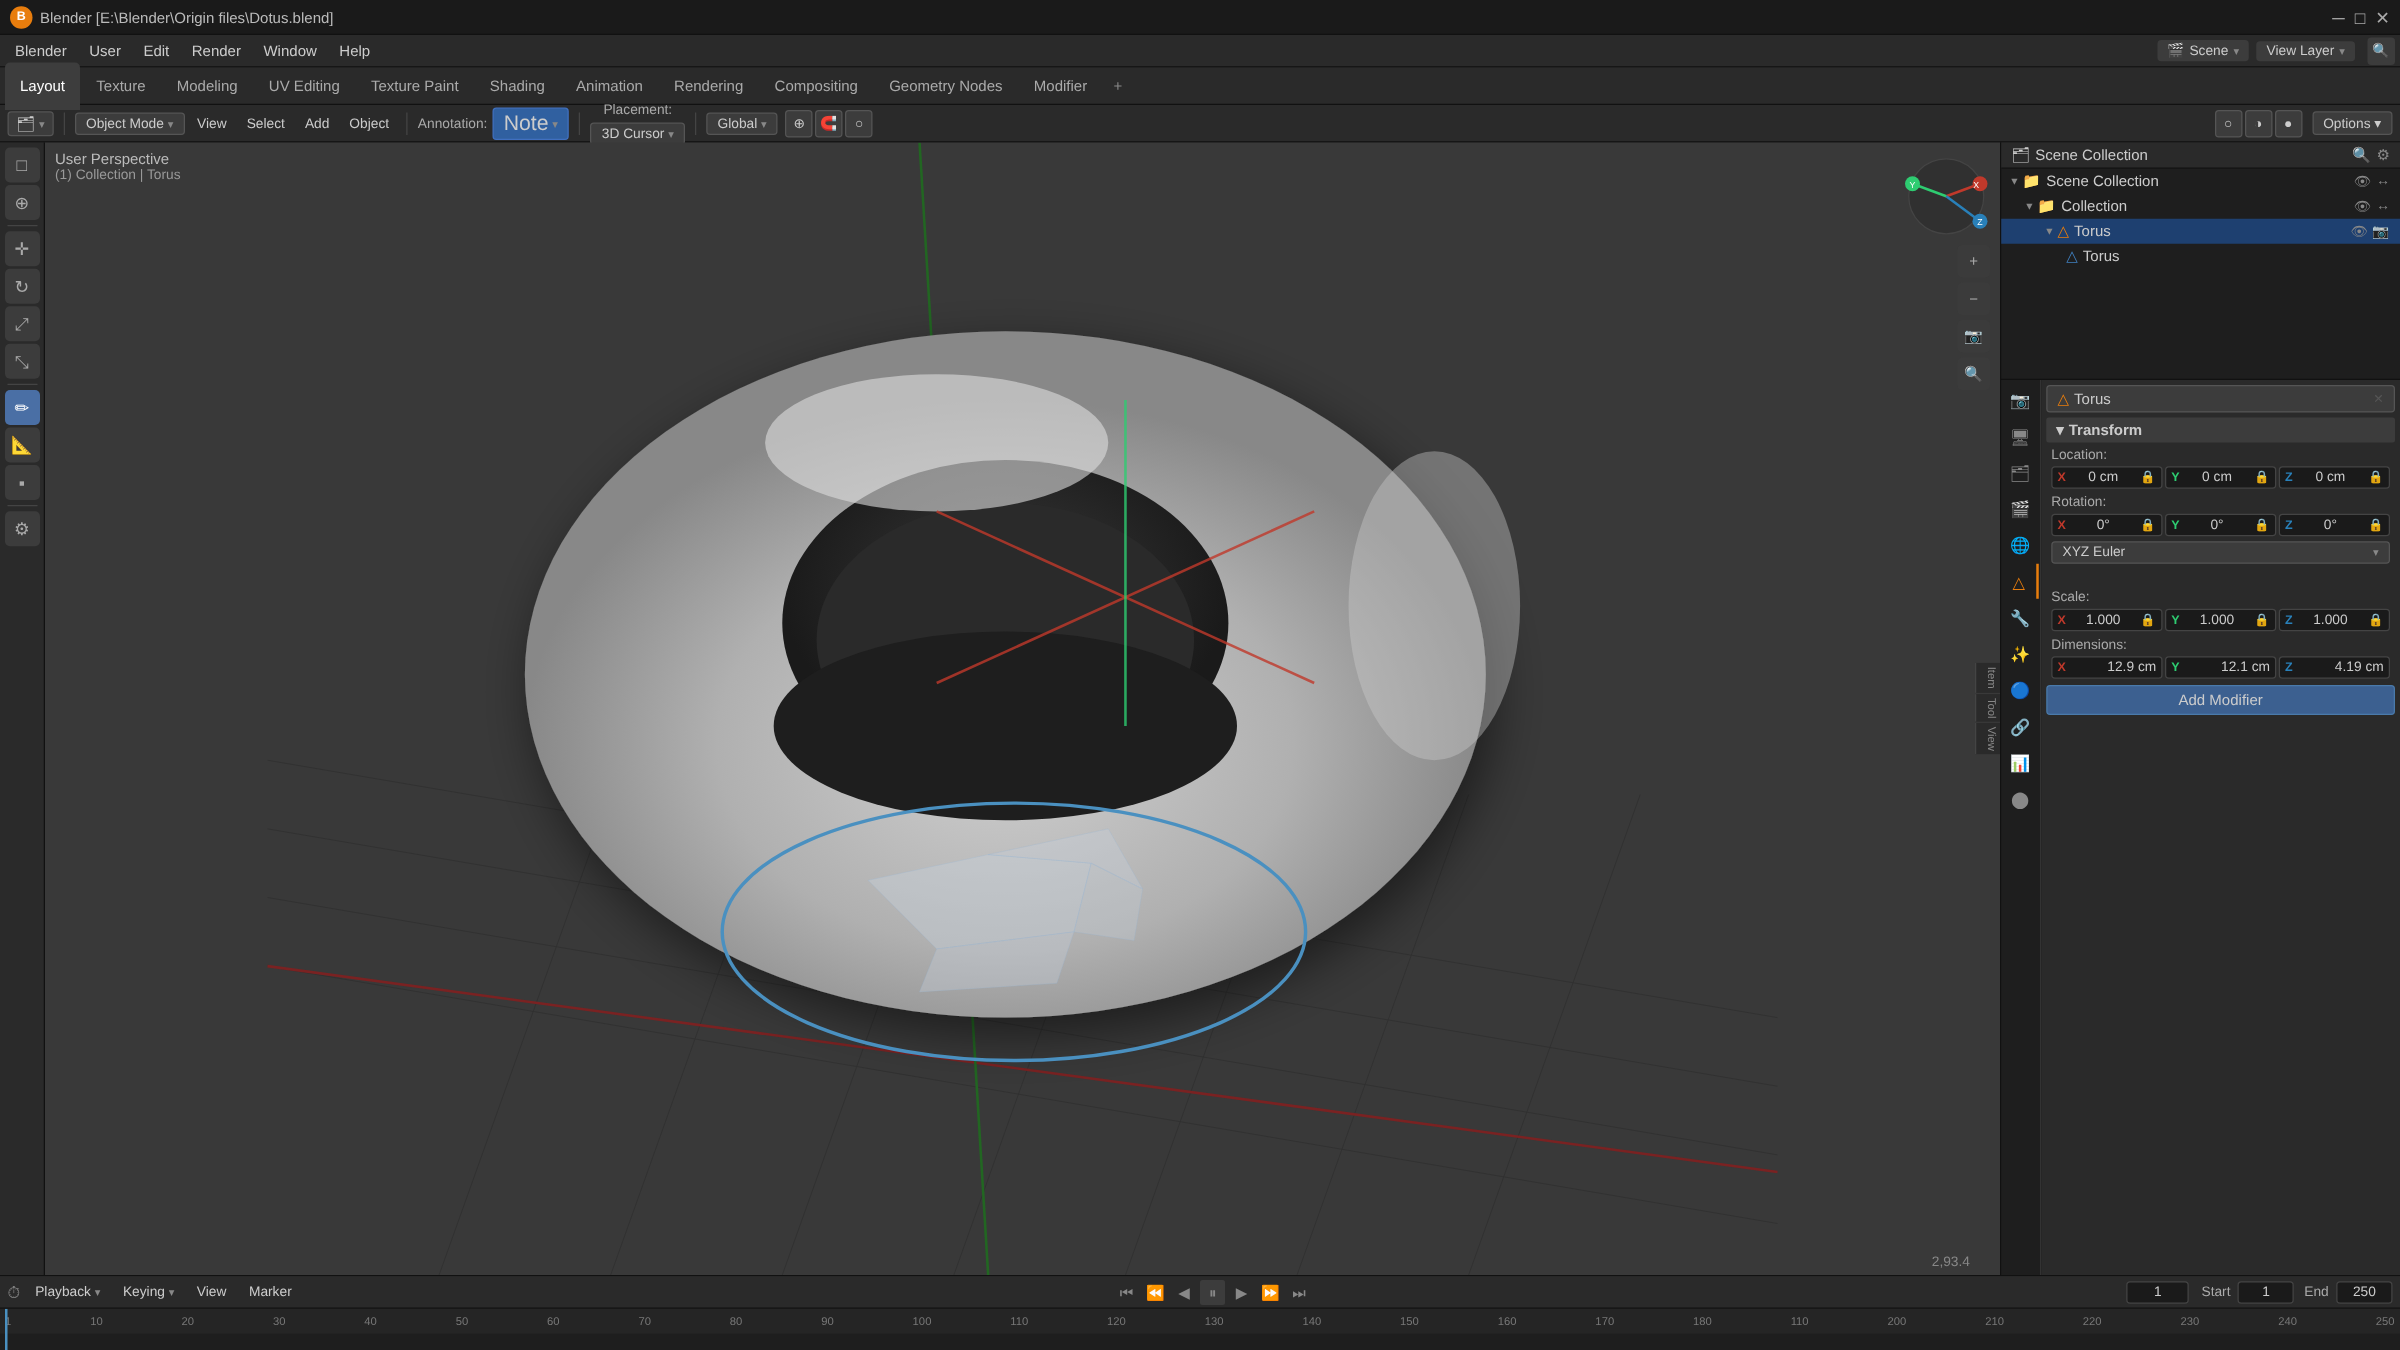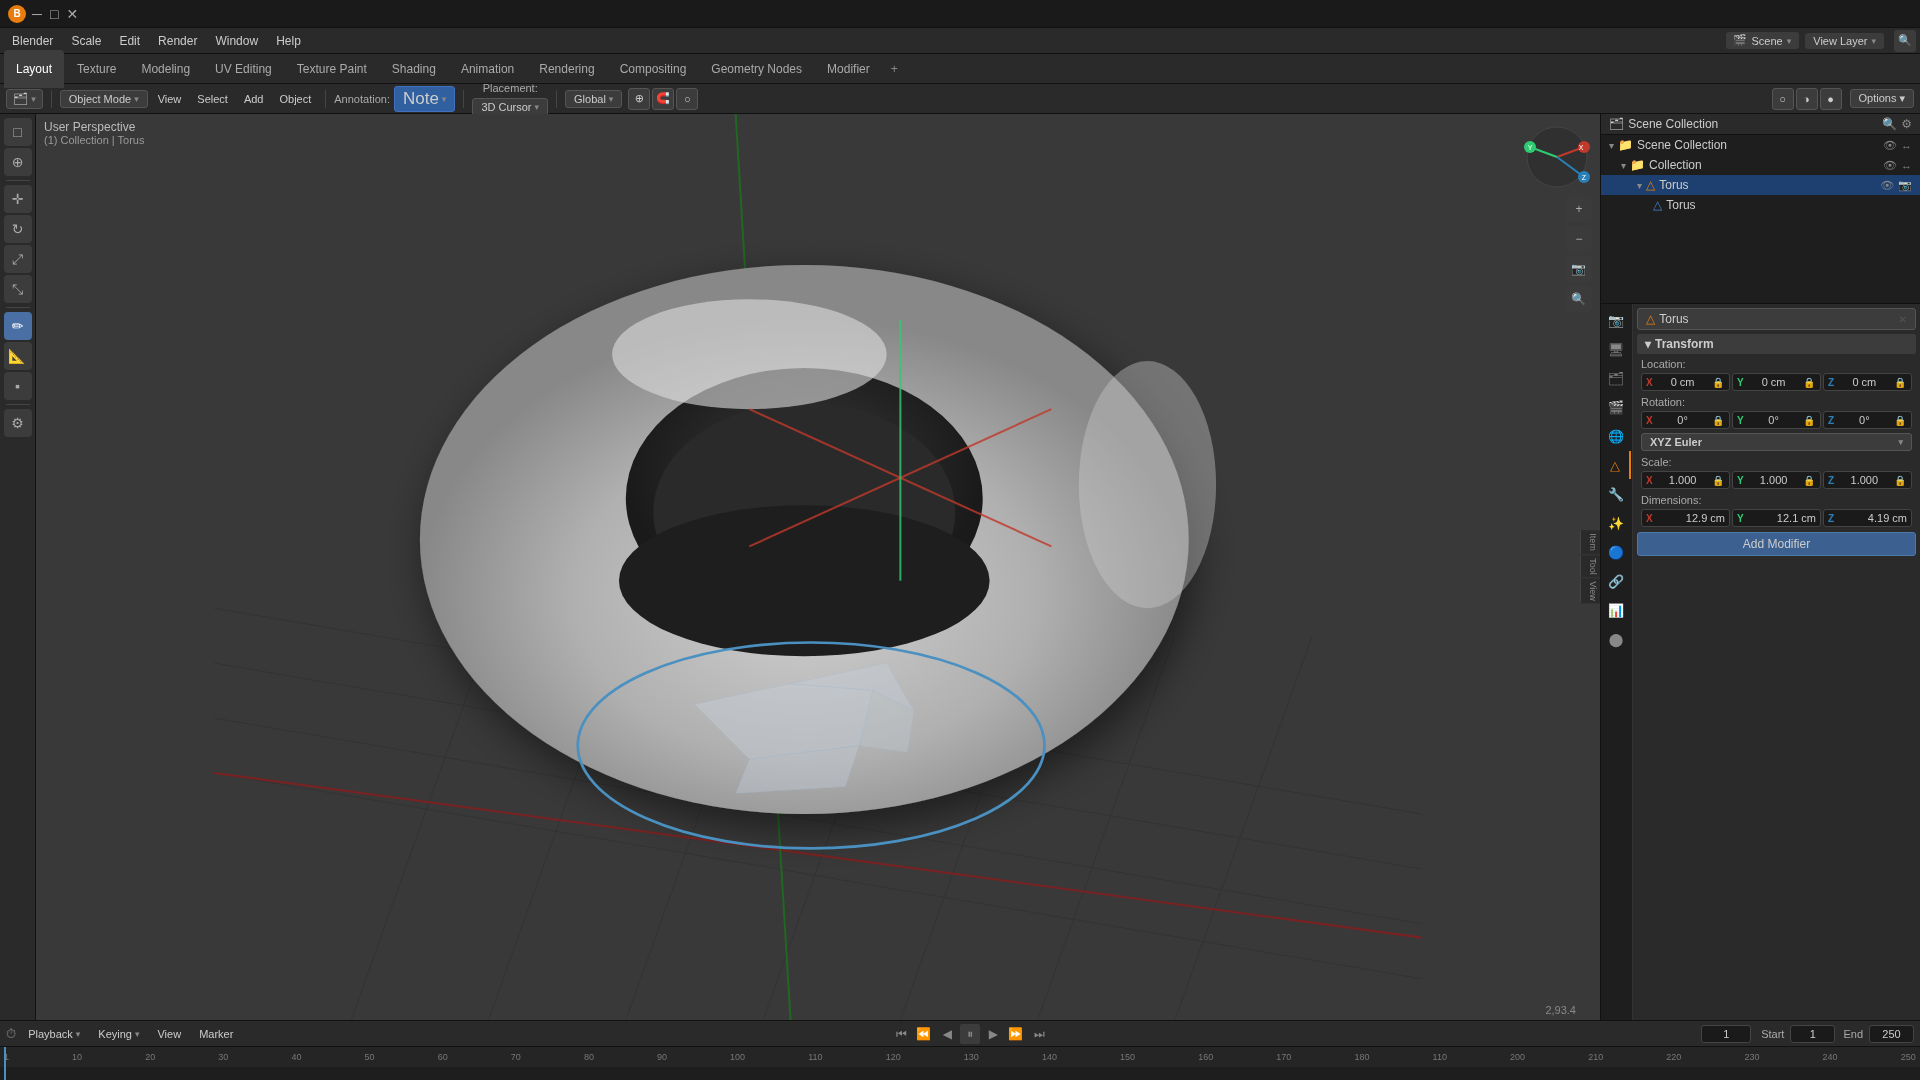--- a/index.html
+++ b/index.html
@@ -41,30 +41,31 @@
     .viewport-svg { position: absolute; top: 0; left: 0; width: 100%; height: 100%; }
 
     .dropdown-arrow { font-size: 9px; color: #888; }
     .tr-icon { width: 22px; height: 22px; background: #3c3c3c; border-radius: 3px; cursor: pointer; display: flex; align-items: center; justify-content: center; color: #aaa; font-size: 11px; }
   </style>
 </head>
 <body>
 
 <div id="titlebar">
   <div style="width:18px;height:18px;background:#e87d0d;border-radius:50%;display:flex;align-items:center;justify-content:center;font-weight:bold;color:#fff;font-size:10px;margin-right:6px;">B</div>
+  <span style="color:#bbb;font-size:12px;flex:1;">Blender [E:\Blender\Origin files\Dotus.blend]</span>
   <div style="display:flex;gap:8px;">
     <span style="cursor:pointer;color:#aaa;font-size:14px;">─</span>
     <span style="cursor:pointer;color:#aaa;font-size:14px;">□</span>
     <span style="cursor:pointer;color:#aaa;font-size:14px;">✕</span>
   </div>
 </div>
 
 <div id="menubar">
   <div class="menu-item">Blender</div>
-  <div class="menu-item">Scale</div>
+  <div class="menu-item">User</div>
   <div class="menu-item">Edit</div>
   <div class="menu-item">Render</div>
   <div class="menu-item">Window</div>
   <div class="menu-item">Help</div>
   <div style="flex:1;"></div>
   <div style="display:flex;align-items:center;gap:4px;padding:2px 8px;background:#3c3c3c;border-radius:3px;cursor:pointer;">
     <span style="font-size:11px;color:#888;">🎬</span>
     <span style="font-size:11px;color:#ccc;">Scene</span>
     <span class="dropdown-arrow">▾</span>
   </div>
@@ -376,21 +377,21 @@
               <span style="color:#ccc;font-size:11px;">0°</span>
               <span style="color:#555;font-size:10px;">🔒</span>
             </div>
             <div style="flex:1;background:#1a1a1a;border:1px solid #444;border-radius:3px;padding:2px 4px;display:flex;justify-content:space-between;align-items:center;cursor:ew-resize;">
               <span style="color:#2980b9;font-size:10px;font-weight:bold;">Z</span>
               <span style="color:#ccc;font-size:11px;">0°</span>
               <span style="color:#555;font-size:10px;">🔒</span>
             </div>
           </div>
 
-          <div style="padding:1px 4px;margin-bottom:2px;font-weight:bold;">
+          <div style="padding:1px 4px;margin-bottom:18px;">
             <div style="background:#3c3c3c;border:1px solid #555;border-radius:3px;padding:2px 8px;display:flex;justify-content:space-between;align-items:center;cursor:pointer;">
               <span style="font-size:11px;color:#ccc;">XYZ Euler</span>
               <span class="dropdown-arrow">▾</span>
             </div>
           </div>
 
           <div style="padding:2px 4px;font-size:11px;color:#aaa;">Scale:</div>
           <div style="display:flex;gap:2px;padding:1px 4px;margin-bottom:2px;">
             <div style="flex:1;background:#1a1a1a;border:1px solid #444;border-radius:3px;padding:2px 4px;display:flex;justify-content:space-between;align-items:center;cursor:ew-resize;">
               <span style="color:#c0392b;font-size:10px;font-weight:bold;">X</span>

